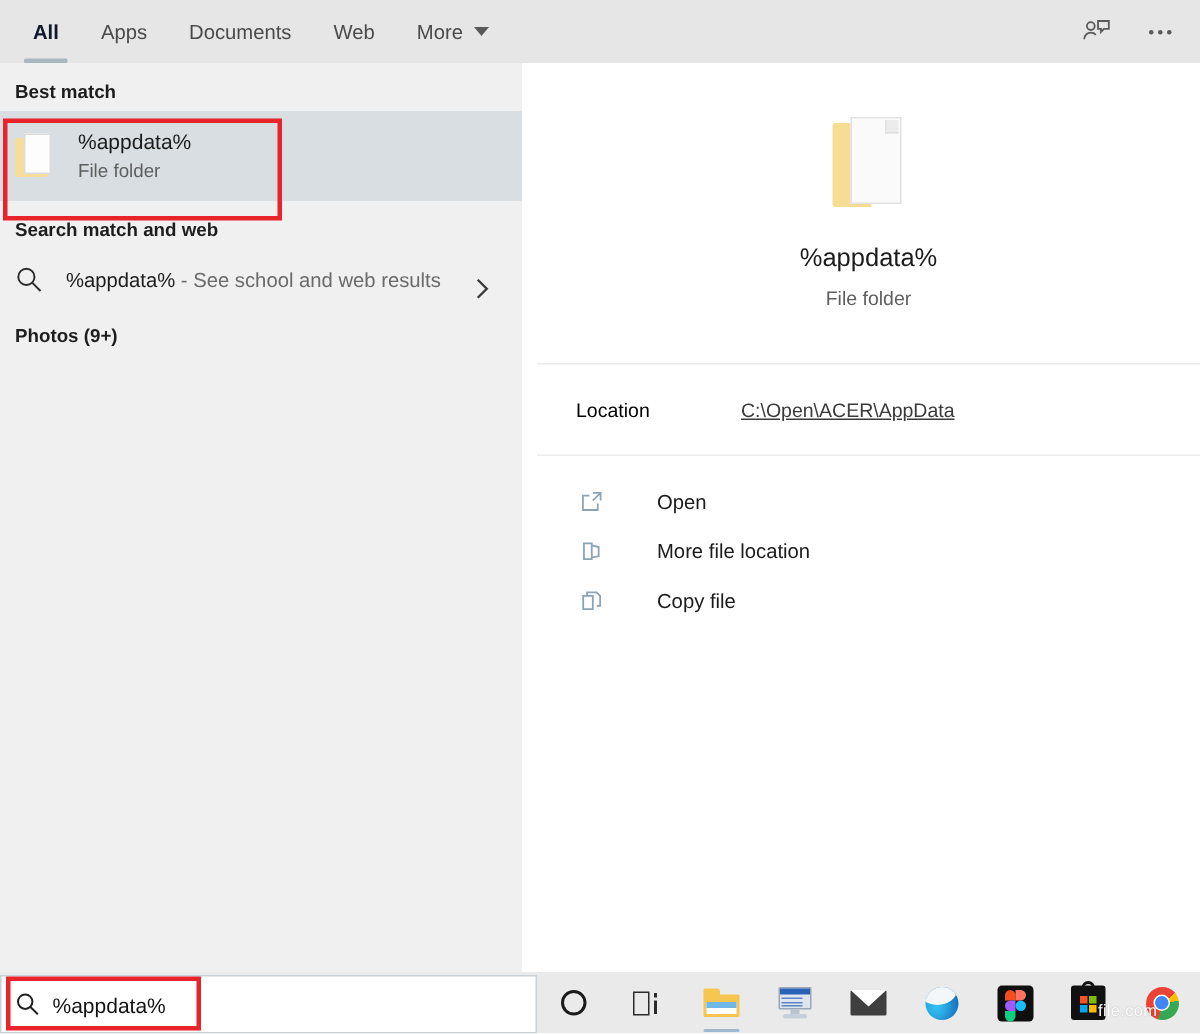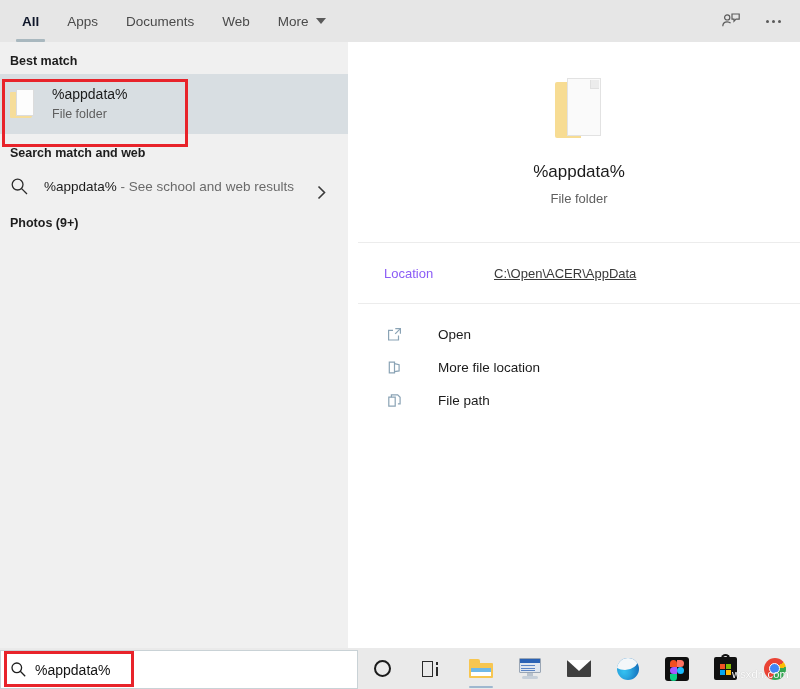--- a/index.html
+++ b/index.html
@@ -73,21 +73,21 @@
   .preview-top { height: 200px; display: flex; flex-direction: column; align-items: center; justify-content: center; }
   .folder-big { width: 60px; height: 62px; position: relative; margin-bottom: 22px; }
   .folder-big .back { position: absolute; left: 6px; top: 4px; width: 26px; height: 56px; background: #f7dc93; border-radius: 2px 0 0 2px; }
   .folder-big .doc { position: absolute; left: 18px; top: 0px; width: 34px; height: 58px; background: #fafafa; border: 1px solid #e2e2e2; }
   .folder-big .fold { position: absolute; right: 1px; top: 1px; width: 9px; height: 9px; background: #ececec; border-left: 1px solid #e0e0e0; border-bottom: 1px solid #e0e0e0; }
   .prev-title { font-size: 17px; color: #1b1b1b; }
   .prev-sub { font-size: 13px; color: #5f5f5f; margin-top: 9px; }
 
   .hr { height: 1px; background: #ececec; width: 100%; }
   .loc-row { height: 60px; display: flex; align-items: center; padding-left: 26px; }
-  .loc-label { font-size: 13px; color: #8b5cf6; width: 110px; }
+  .loc-label { font-size: 13px; color: #000000; width: 110px; }
   .loc-link { font-size: 13px; color: #3a3a3a; text-decoration: underline; cursor: pointer; }
 
   .actions { padding-top: 14px; }
   .action { height: 33px; display: flex; align-items: center; padding-left: 26px; cursor: default; }
   .act-ico { width: 20px; flex: 0 0 20px; display: flex; align-items: center; justify-content: center; color: #7f98ab; }
   .act-lbl { margin-left: 34px; font-size: 13.5px; color: #1b1b1b; }
 
   
   .bottom { position: absolute; left: 0; top: 648px; width: 800px; height: 41px; background: #eaeaea; }
   .searchbox {
@@ -268,21 +268,21 @@
         </span>
         <span class="act-lbl">More file location</span>
       </div>
       <div class="action">
         <span class="act-ico">
           <svg width="15" height="15" viewBox="0 0 15 15" fill="none" stroke="#8aa3b5" stroke-width="1.2">
             <path d="M1.8 4.2h6.4v8.9H1.8z"></path>
               <path d="M4.4 4.2V1.9h6.3l2.4 2.4v6.6h-2.2"></path>
           </svg>
         </span>
-        <span class="act-lbl">File path</span>
+        <span class="act-lbl">Copy file</span>
       </div>
     </div>
   </div>
 
   <div class="bottom"></div>
 
   <div class="searchbox">
     <span class="sb-ico">
       <svg width="17" height="17" viewBox="0 0 17 17" fill="none" stroke="#1f1f1f" stroke-width="1.3">
         <circle cx="6.8" cy="6.8" r="4.8"></circle>
@@ -350,18 +350,18 @@
           <span class="q q4"></span>
       </span>
     </div>
     <div class="tk">
       <span class="ic-chrome">
           <span class="core"></span>
         </span>
     </div>
   </div>
 
-  <div class="watermark">wsxdn.com</div>
+  <div class="watermark">file.com</div>
 
   <div class="annot annot-best"></div>
   <div class="annot annot-search"></div>
 
 </div>
 
 </body></html>

